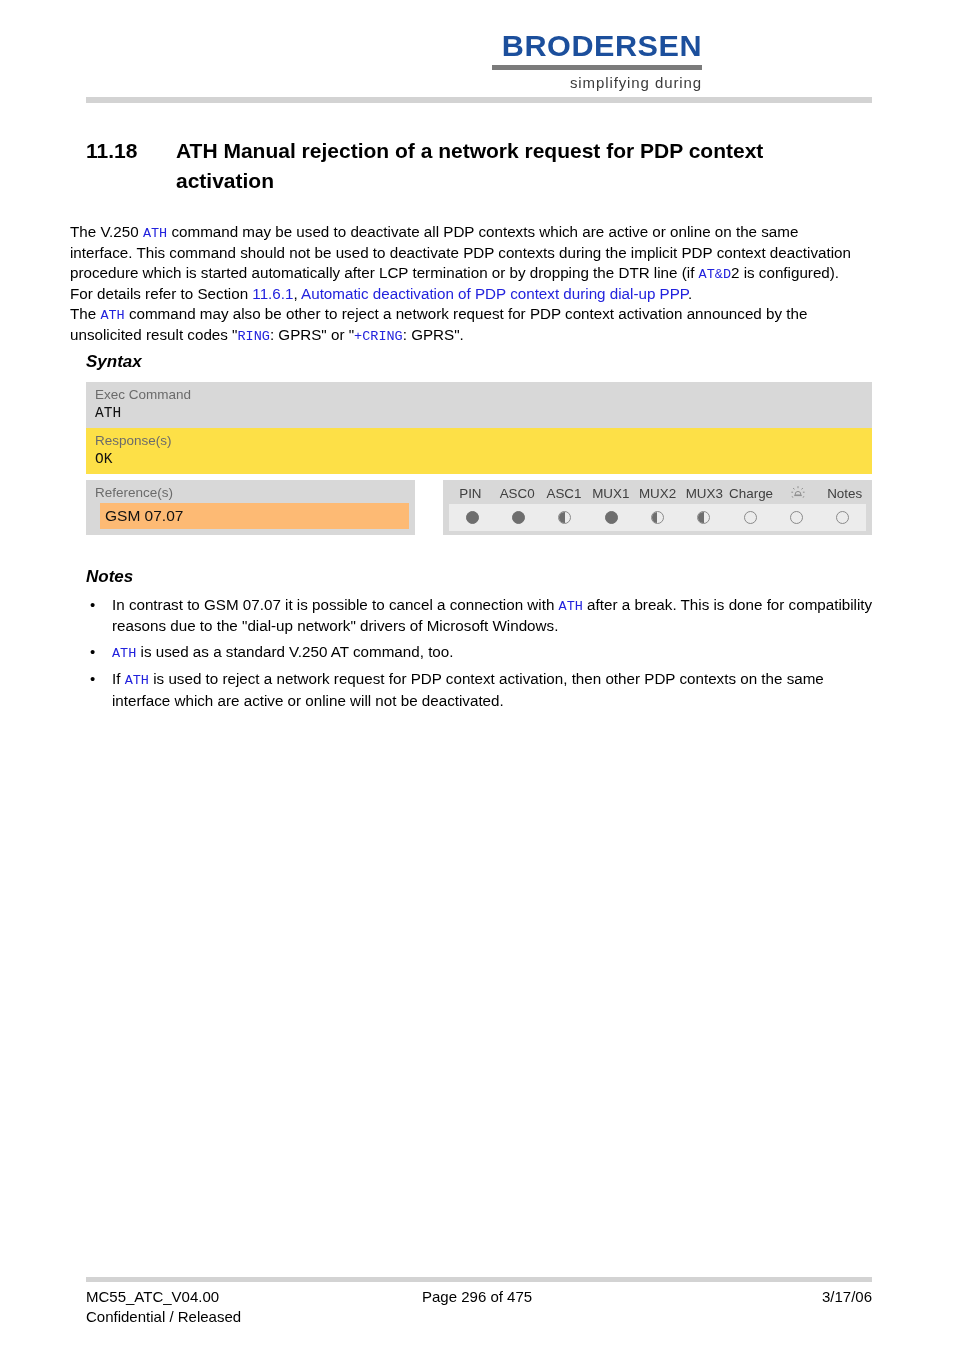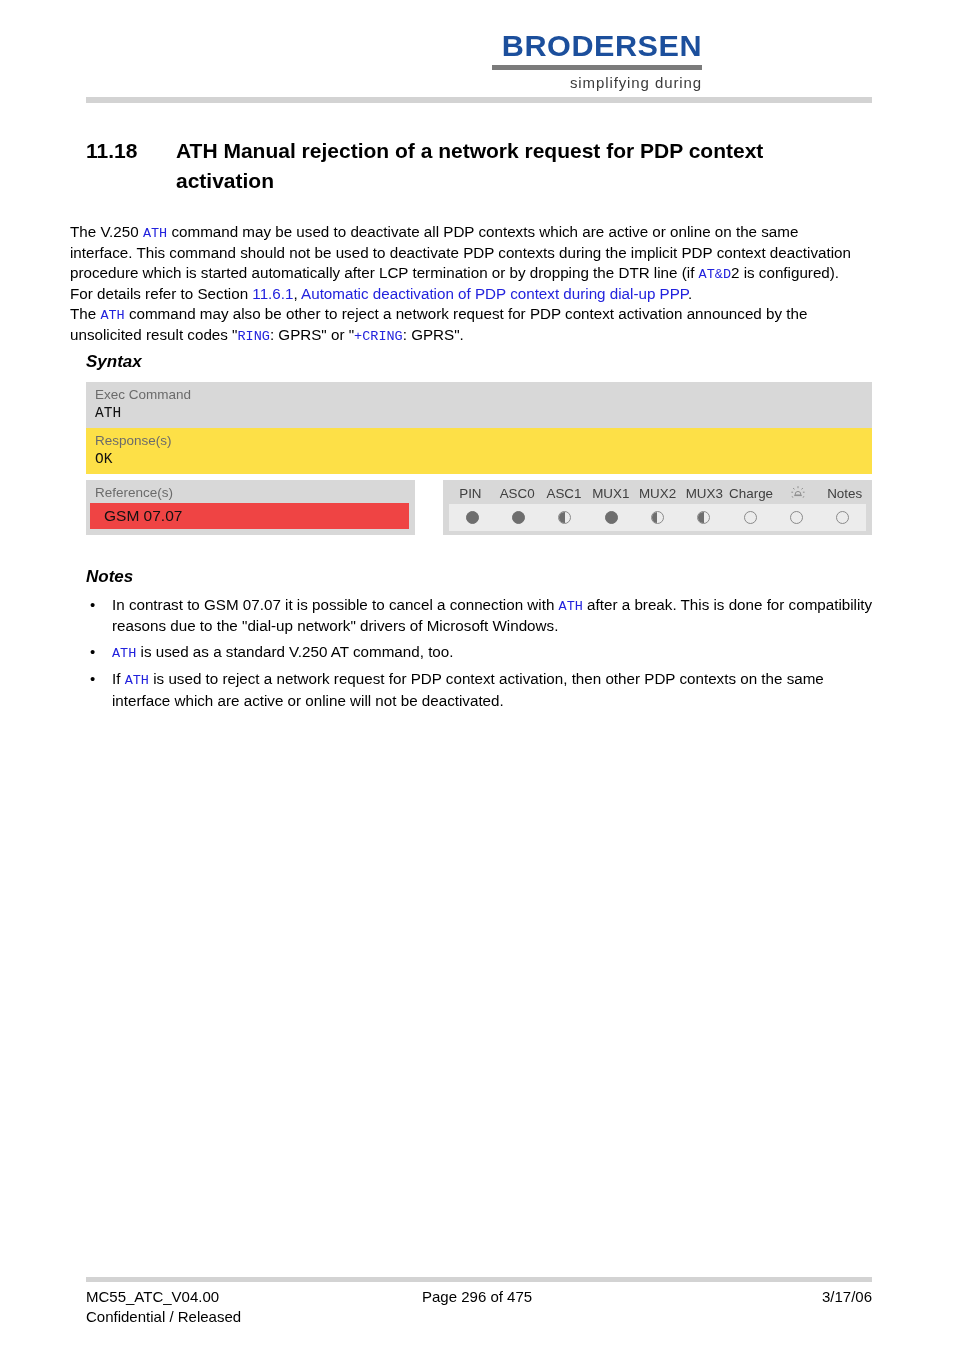--- a/index.html
+++ b/index.html
@@ -156,25 +156,25 @@
     width: 329px;
     height: 55px;
     background: #d8d8d8;
   }
   .ref-label {
     font-size: 13.5px;
     color: #6b6b6b;
     padding: 5px 9px 3px 9px;
   }
   .ref-value-box {
-    margin: 0 6px 0 4px;
-    background: #ef4444;
+    margin: 0 6px 0 14px;
+    background: #fdba74;
     height: 26px;
     line-height: 26px;
-    padding-left: 14px;
+    padding-left: 5px;
     font-size: 15.5px;
     color: #111111;
   }
   .status-table {
     position: absolute;
     left: 357px;
     top: 0;
     width: 429px;
     height: 55px;
     background: #d8d8d8;

